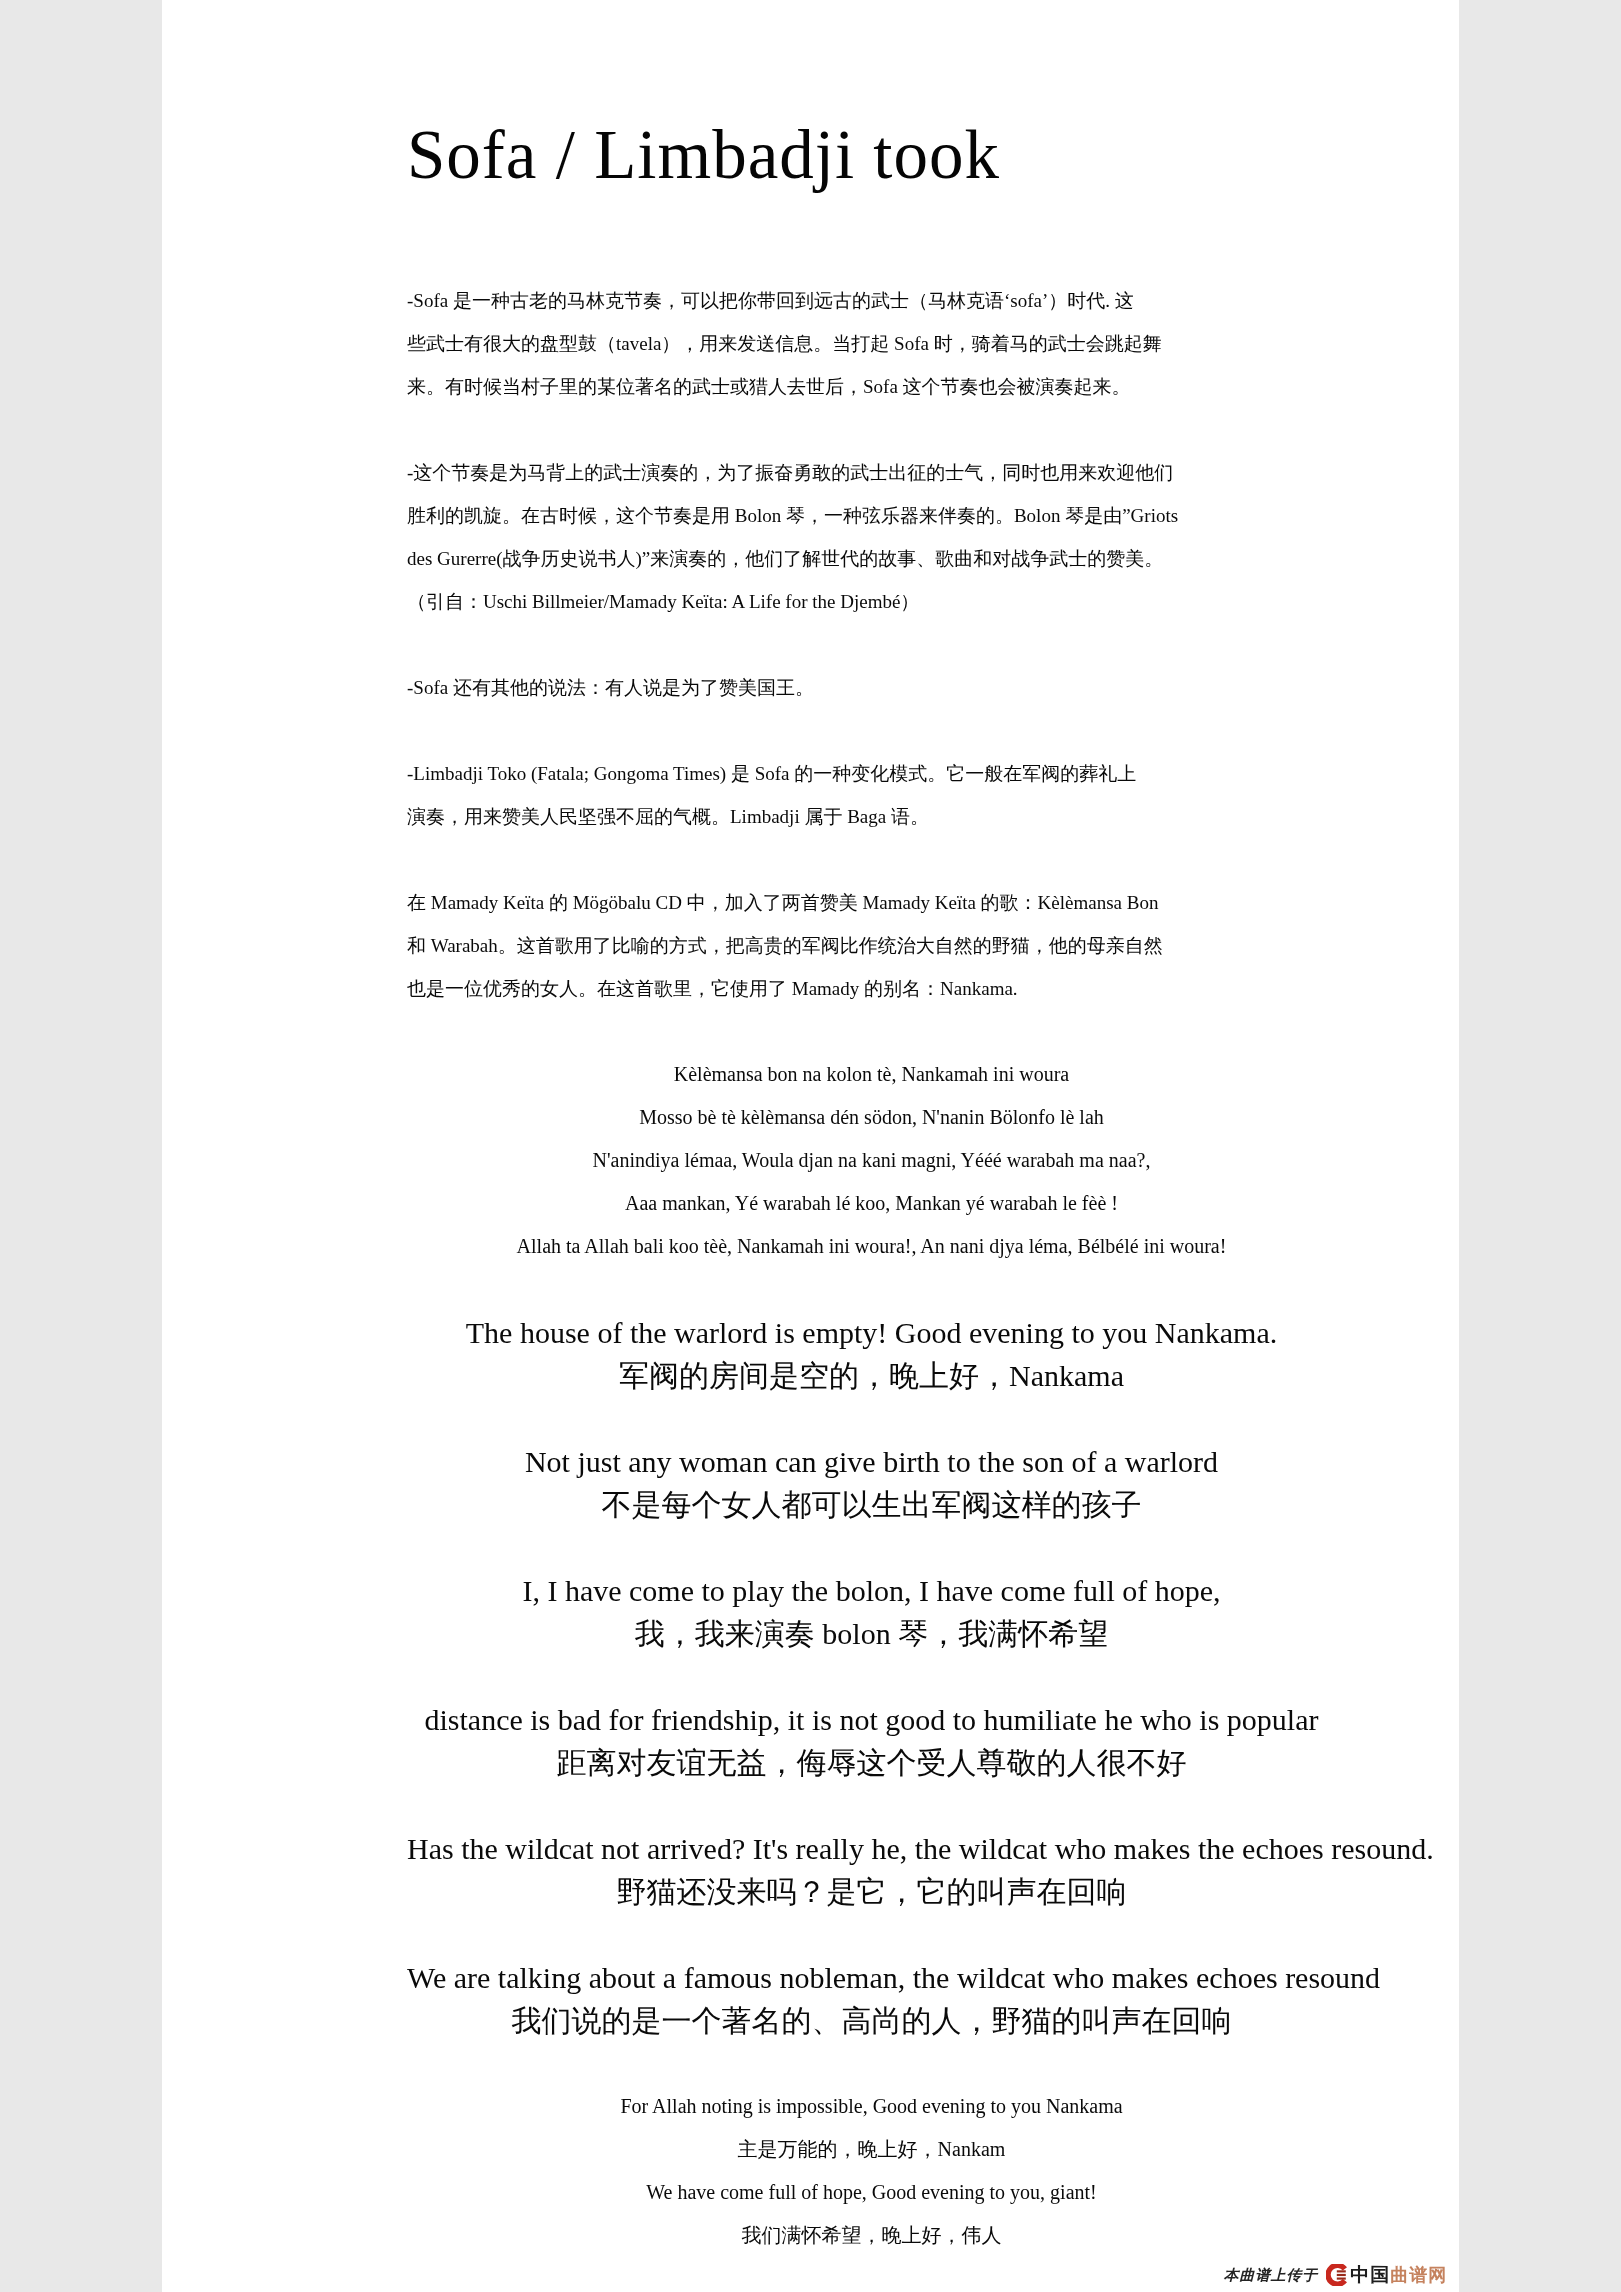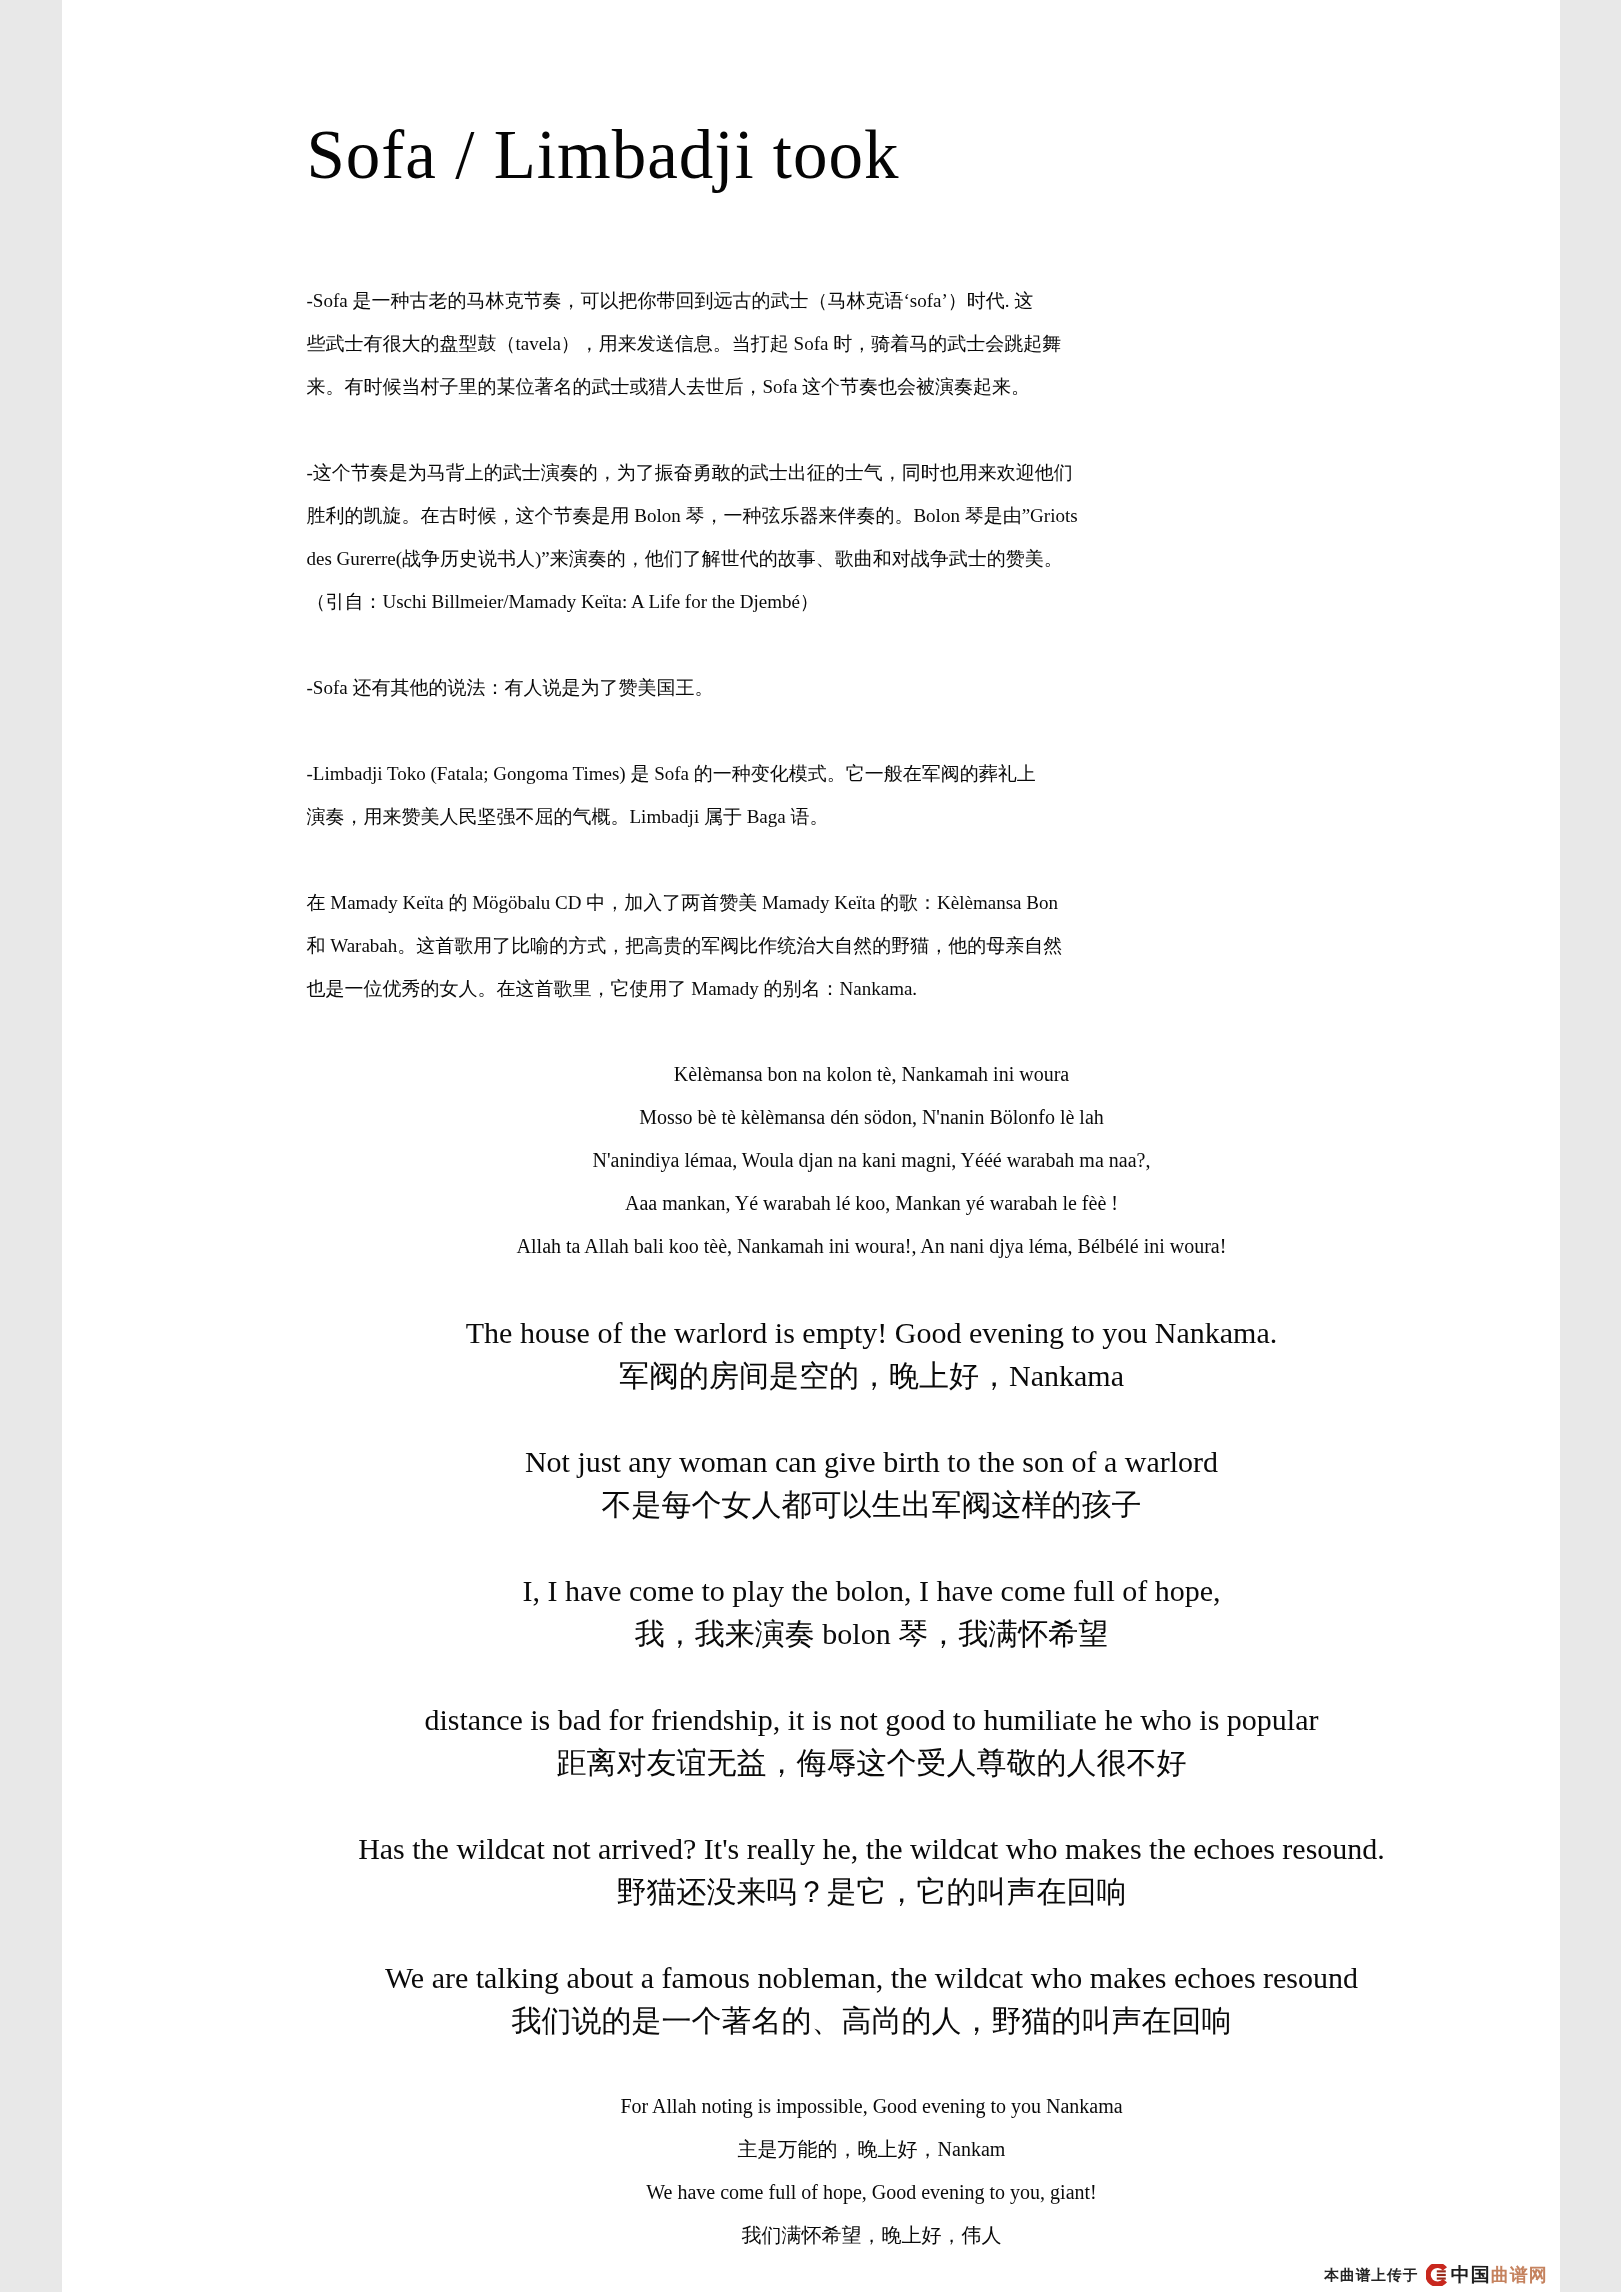--- a/index.html
+++ b/index.html
@@ -1,18 +1,18 @@
 <!DOCTYPE html>
 <html><head>
 <meta charset="utf-8">
 <style>
   html,body{margin:0;padding:0;background:#e8e8e8;}
   .page{
     position:relative;
-    width:1498px;height:2293px;
+    width:1297px;height:2293px;
     margin:0 auto;
     background:#ffffff;
     color:#0a0a0a;
     font-family:"Liberation Serif","DejaVu Serif",serif;
     overflow:hidden;
   }
   .content{padding:121px 123px 0 245px;}
   .title{
     margin:0;
     font-size:69px;
@@ -39,21 +39,21 @@
   .pair{margin:43px 0 0 0;font-size:30px;line-height:43px;text-align:center;}
   .pair div{white-space:pre;}
   .watermark{
     position:absolute;
     right:11.8px;bottom:4.9px;
     display:flex;align-items:center;
     font-family:"Liberation Sans","DejaVu Sans",sans-serif;
   }
   .wm-prefix{
     font-size:14.7px;font-weight:700;color:#242424;
-    letter-spacing:1px;margin-right:7.8px;
+    letter-spacing:1px;margin-right:7.8px;font-style:italic;
   }
   .wm-logo{display:inline-block;width:21.6px;height:21.6px;margin-right:2.9px;}
   .wm-cn{font-size:19px;font-weight:700;color:#1d1d1d;letter-spacing:1px;}
   .wm-site{font-size:18px;font-weight:700;letter-spacing:1px;}
 </style>
 </head>
 <body>
 
 <div class="page">
   <div class="content">

